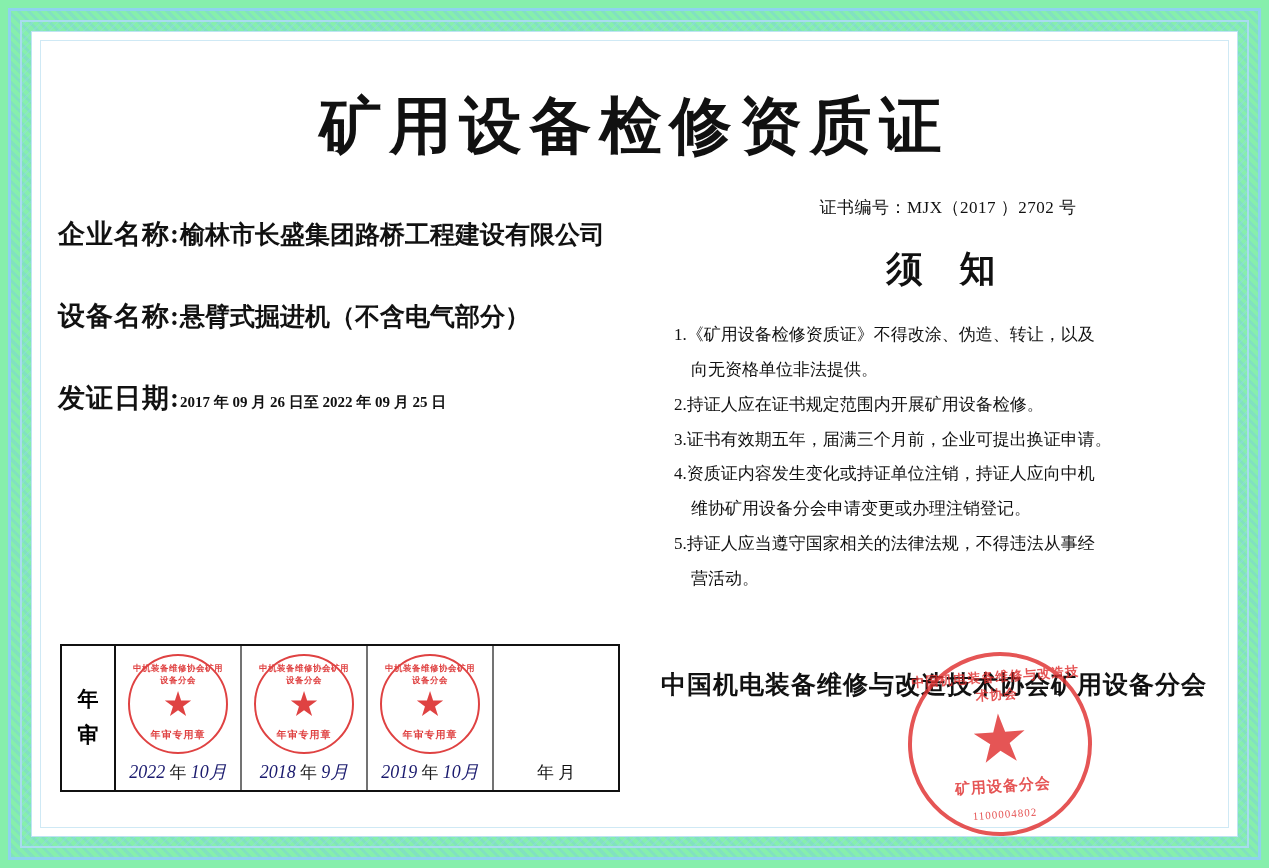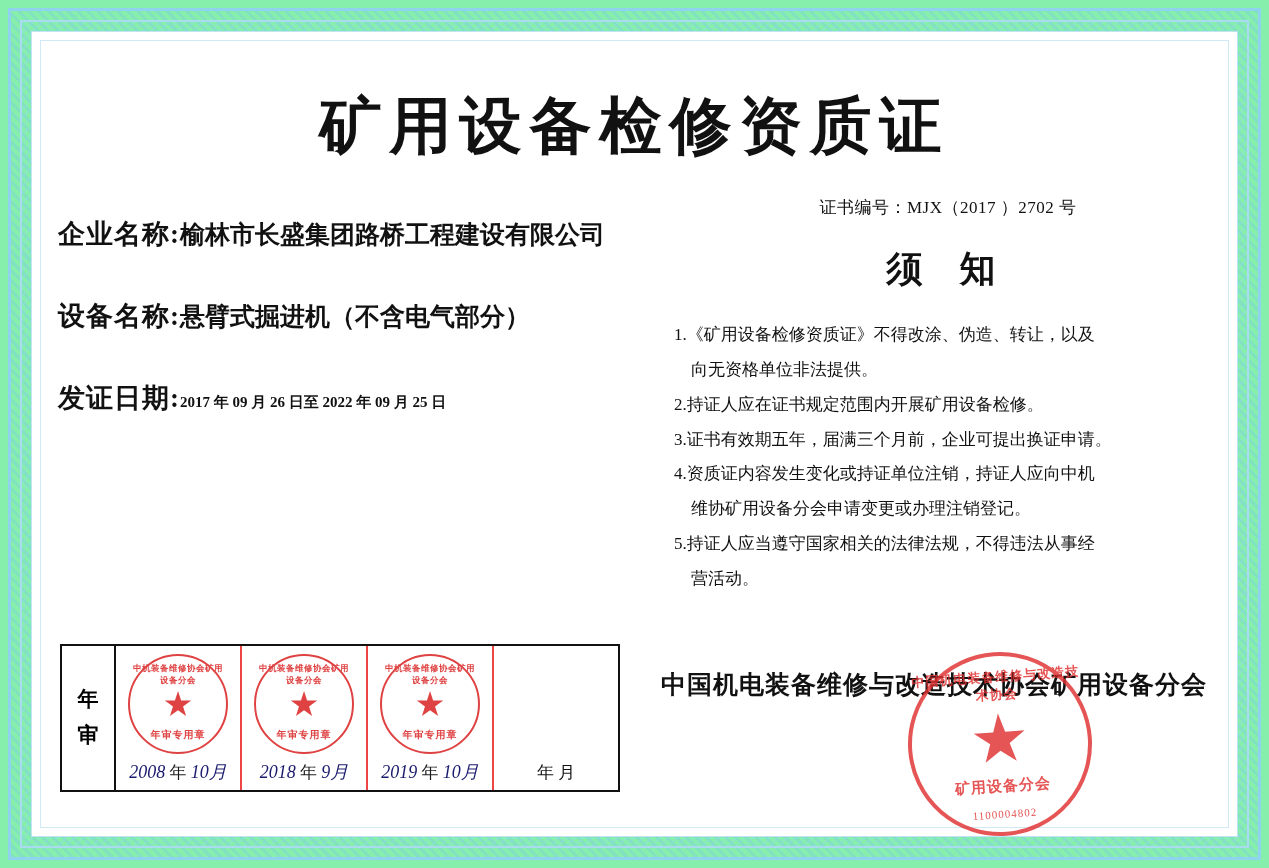--- a/index.html
+++ b/index.html
@@ -165,21 +165,21 @@
     display: flex;
     flex-direction: column;
     align-items: center;
     justify-content: center;
     font-size: 21px;
     font-weight: bold;
     line-height: 1.7;
   }
   .audit-cell {
     flex: 1;
-    border-right: 2px solid #ef4444;
+    border-right: 2px solid #737373;
     position: relative;
   }
   .audit-cell:last-child { border-right: none; }
   .audit-cell .stamp-wrap {
     position: absolute;
     left: 50%;
     top: 8px;
     transform: translateX(-50%);
   }
   .audit-cell .year-line {
@@ -378,21 +378,21 @@
 
       <div class="audit-cell">
         <div class="stamp-wrap">
           <div class="stamp-round">
             <div class="arc-top">中机装备维修协会矿用设备分会</div>
             <div class="star">★</div>
             <div class="arc-bottom">年审专用章</div>
           </div>
         </div>
         <div class="year-line">
-          <span class="hand">2008</span>
+          <span class="hand">2022</span>
           <span>年</span>
           <span class="hand">10月</span>
         </div>
       </div>
 
       <div class="audit-cell">
         <div class="stamp-wrap">
           <div class="stamp-round">
             <div class="arc-top">中机装备维修协会矿用设备分会</div>
             <div class="star">★</div>

